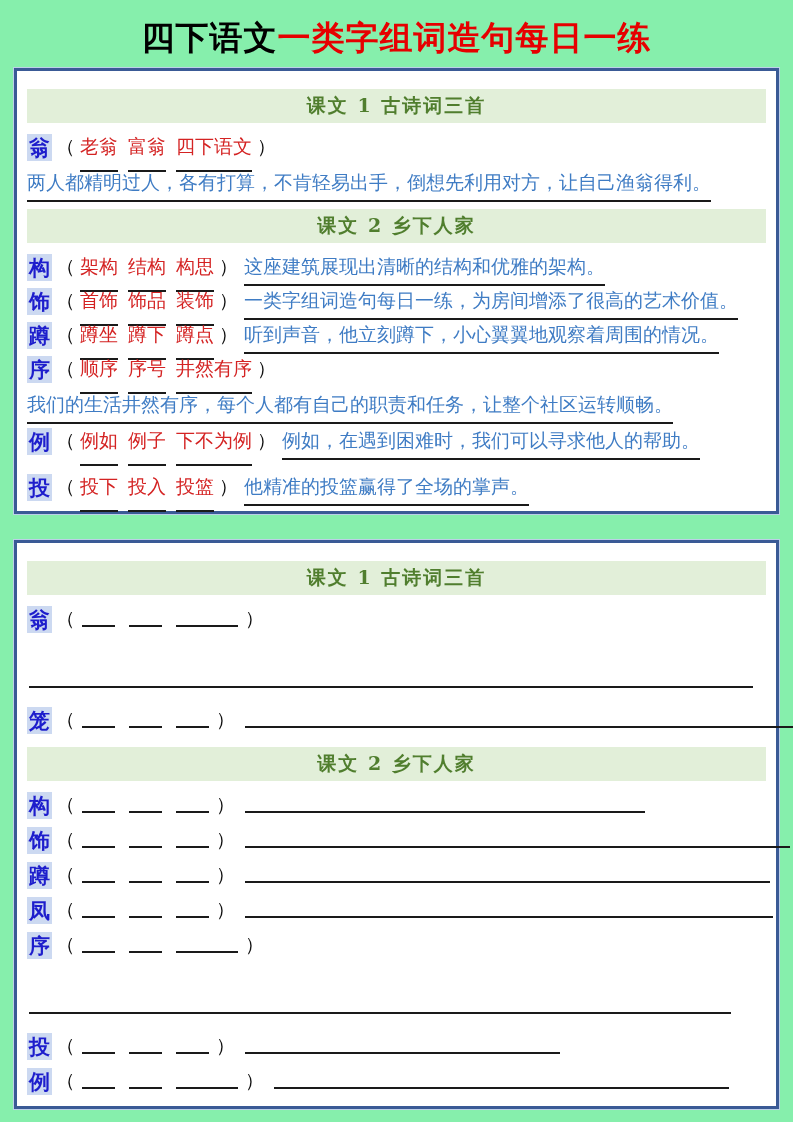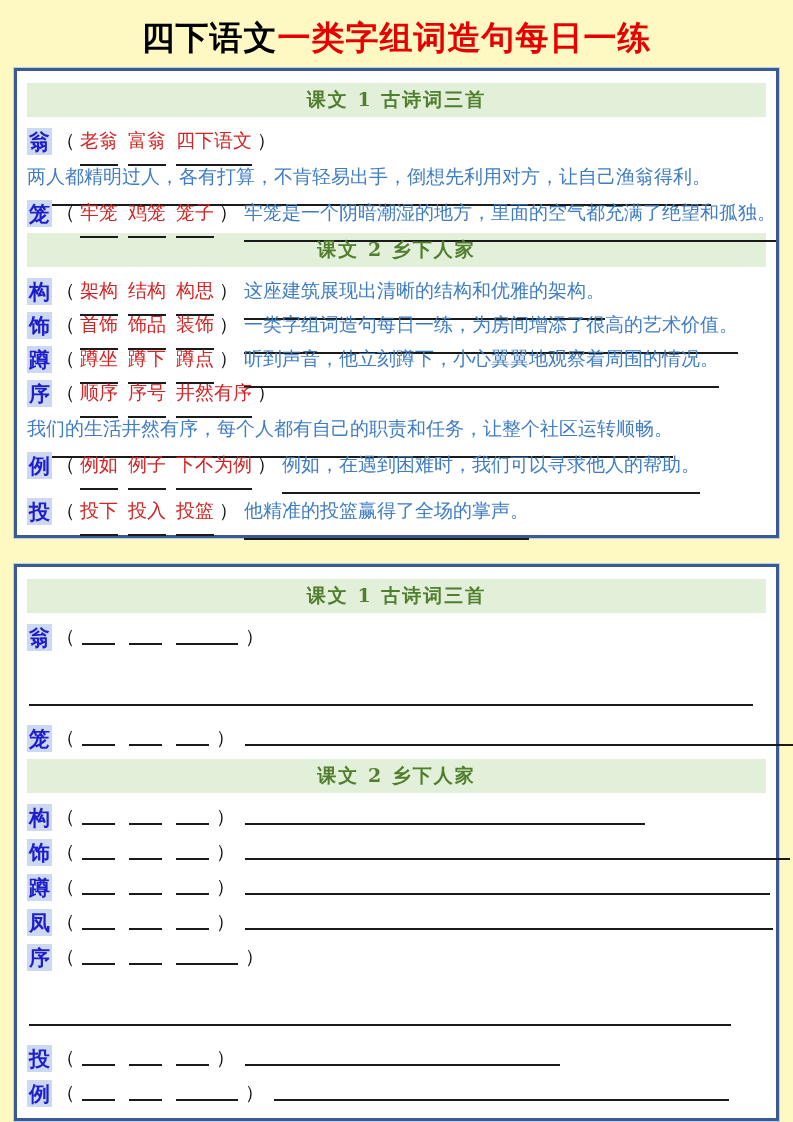--- a/index.html
+++ b/index.html
@@ -10,59 +10,59 @@
     --c-header-bg:#e2efd9;
     --c-header-text:#507e2e;
     --c-lead:#1d1dcc;
     --c-lead-bg:#ccd9f1;
     --c-word:#d42323;
     --c-sentence:#3f7cc4;
     --c-underline:#1a1a1a;
   }
   html,body{margin:0;padding:0;background:#ffffff;}
   .page{
-    width:793px;height:1122px;margin:0 auto;background:#fef9c3;
+    width:793px;height:1122px;margin:0 auto;background:#86efac;
     font-family:"DejaVu Serif","Liberation Serif",serif;
     overflow:hidden;box-sizing:border-box;
   }
   .title{
     margin:0;padding:20px 0 12px;text-align:center;
     font-family:"DejaVu Sans","Liberation Sans",sans-serif;
     font-weight:900;font-size:33px;letter-spacing:1px;line-height:1.1;
   }
   .title .t-prefix{color:var(--c-title-prefix);}
   .title .t-main{color:var(--c-title-main);}
   .panel{
     margin:0 14px 26px;border:3px solid var(--c-panel-border);
     box-shadow:0 0 0 1px var(--c-panel-glow);
     padding:8px 10px;box-sizing:border-box;background:#ffffff;
   }
   .lesson-header{
     background:var(--c-header-bg);color:var(--c-header-text);
     text-align:center;font-weight:bold;font-size:19px;
-    padding:4px 0;margin:4px 0 6px;letter-spacing:2px;
+    padding:4px 0;margin:10px 0 6px;letter-spacing:2px;
   }
   .row{font-size:19px;line-height:34px;white-space:nowrap;color:#111;}
   .prow{line-height:35px;}
   .gap-before{margin-top:12px;}
   .lead{
     display:inline-block;background:var(--c-lead-bg);color:var(--c-lead);
     font-weight:bold;font-size:21px;line-height:27px;padding:0 2px;
     margin-right:4px;vertical-align:-2px;
   }
   .paren{color:#111;font-size:19px;}
   .word{
     color:var(--c-word);
     border-bottom:2px solid var(--c-underline);
     margin:0 5px;padding-bottom:13px;
   }
   .sentence{
     color:var(--c-sentence);
     border-bottom:2px solid var(--c-underline);
-    margin-left:6px;padding-bottom:17px;
+    margin-left:6px;padding-bottom:7px;
   }
   .sentence-line{display:block;margin:2px 0;}
   .sentence-line .sentence{margin-left:0;}
   .blank{
     display:inline-block;height:1em;vertical-align:-2px;
     border-bottom:2px solid var(--c-underline);margin:0 7px;
   }
   .blank.short{width:33px;}
   .blank.long{width:62px;}
   .tail{
@@ -77,21 +77,20 @@
 </head>
 <body>
 
 <div class="page">
   <h1 class="title"><span class="t-prefix">四下语文</span><span class="t-main">一类字组词造句每日一练</span></h1>
 
   <div class="panel" id="answer-panel">
       <div class="lesson-header">课文 1 古诗词三首</div>
       <div class="row"><span class="lead">翁</span><span class="paren">（</span><span class="word">老翁</span><span class="word">富翁</span><span class="word">四下语文</span><span class="paren">）</span></div>
       <div class="row sentence-line"><span class="sentence">两人都精明过人，各有打算，不肯轻易出手，倒想先利用对方，让自己渔翁得利。</span></div>
-      <div class="row"><span class="lead">笼</span><span class="paren">（</span><span class="word">牢笼</span><span class="word">鸡笼</span><span class="word">笼子</span><span class="paren">）</span><span class="sentence">牢笼是一个阴暗潮湿的地方，里面的空气都充满了绝望和孤独。</span></div>
       <div class="lesson-header">课文 2 乡下人家</div>
       <div class="row"><span class="lead">构</span><span class="paren">（</span><span class="word">架构</span><span class="word">结构</span><span class="word">构思</span><span class="paren">）</span><span class="sentence">这座建筑展现出清晰的结构和优雅的架构。</span></div>
       <div class="row"><span class="lead">饰</span><span class="paren">（</span><span class="word">首饰</span><span class="word">饰品</span><span class="word">装饰</span><span class="paren">）</span><span class="sentence">一类字组词造句每日一练，为房间增添了很高的艺术价值。</span></div>
       <div class="row"><span class="lead">蹲</span><span class="paren">（</span><span class="word">蹲坐</span><span class="word">蹲下</span><span class="word">蹲点</span><span class="paren">）</span><span class="sentence">听到声音，他立刻蹲下，小心翼翼地观察着周围的情况。</span></div>
       <div class="row"><span class="lead">序</span><span class="paren">（</span><span class="word">顺序</span><span class="word">序号</span><span class="word">井然有序</span><span class="paren">）</span></div>
       <div class="row sentence-line"><span class="sentence">我们的生活井然有序，每个人都有自己的职责和任务，让整个社区运转顺畅。</span></div>
       <div class="row"><span class="lead">例</span><span class="paren">（</span><span class="word">例如</span><span class="word">例子</span><span class="word">下不为例</span><span class="paren">）</span><span class="sentence">例如，在遇到困难时，我们可以寻求他人的帮助。</span></div>
       <div class="row gap-before"><span class="lead">投</span><span class="paren">（</span><span class="word">投下</span><span class="word">投入</span><span class="word">投篮</span><span class="paren">）</span><span class="sentence">他精准的投篮赢得了全场的掌声。</span></div>
     </div>
 

